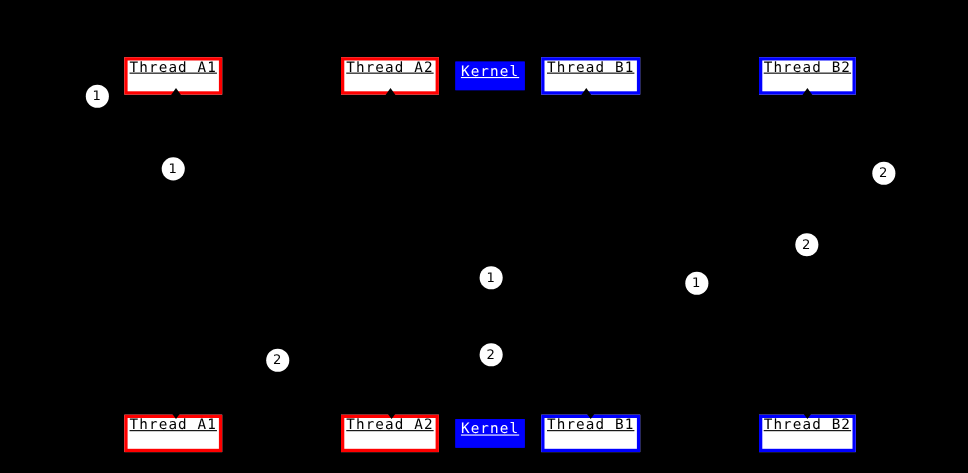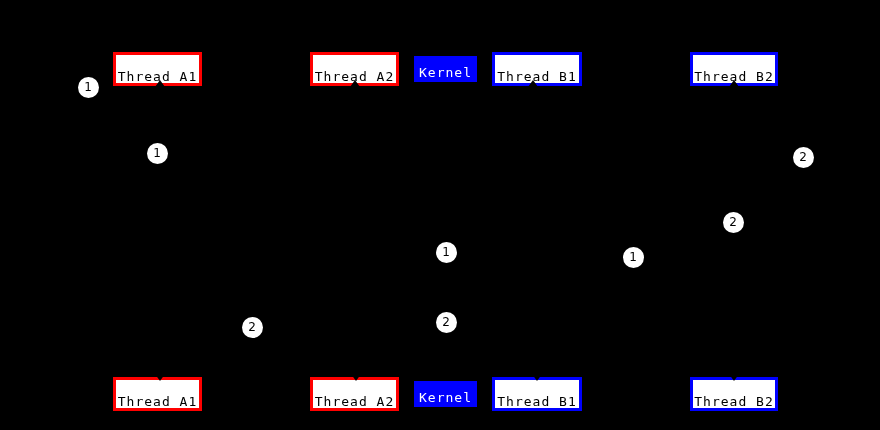--- a/index.html
+++ b/index.html
@@ -13,25 +13,26 @@
     height: 430px;
     background: #000000;
     overflow: hidden;
     font-family: "DejaVu Sans Mono", monospace;
   }
   .box {
     position: absolute;
     box-sizing: border-box;
     border: 3px solid;
     display: flex;
-    align-items: flex-end;
+    align-items: flex-start;
     justify-content: center;
     font-size: 13px;
     letter-spacing: 1px;
     white-space: nowrap;
+    text-decoration: underline;
   }
   .box span {
     display: block;
     line-height: 1;
   }
   .badge {
     position: absolute;
     width: 21px;
     height: 21px;
     border-radius: 50%;

